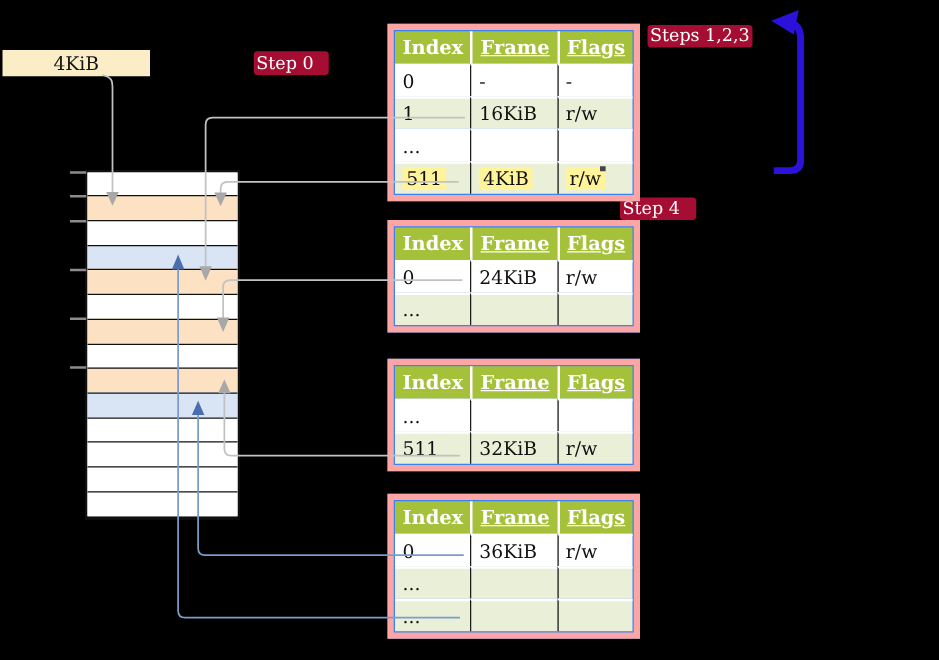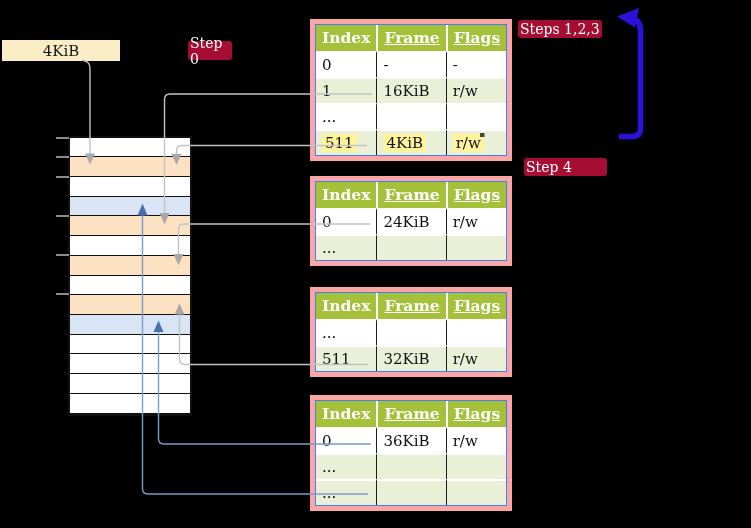--- a/index.html
+++ b/index.html
@@ -13,24 +13,24 @@
     background:#fbeec6; color:#141414; font-size:15px;
     display:flex; align-items:center; justify-content:center;
   }
   .badge {
     position:absolute; height:19px; border-radius:3px;
     color:#fff; font-size:14px; display:flex; align-items:center; justify-content:flex-start;
     padding:0 2px; box-sizing:border-box;
   }
   .badge.crimson { background:#a50d33; }
   .badge.blue    { background:#5a23ee; }
-  .b-step0    { left:188px; top:41px;  width:44px;  }
+  .b-step0    { left:203px; top:41px;  width:60px;  }
   .b-steps123 { left:518px; top:20px;  width:84px;  height:18px;}
   .b-steps1234{ left:650px; top:20px;  width:101px; height:18px;}
-  .b-step4    { left:524px; top:158px; width:83px;  height:18px;}
+  .b-step4    { left:496px; top:158px; width:61px;  height:18px;}
   
   .memcol {
     position:absolute; left:68px; top:135.5px; width:124px; height:280px;
     box-sizing:border-box; background:#fff;
     border:2px solid #101010; border-bottom-width:3px;
     display:flex; flex-direction:column;
   }
   .memrow { flex:1; }
   .memrow + .memrow { border-top:1px solid #101010; }
   .memrow.white  { background:#ffffff; }

